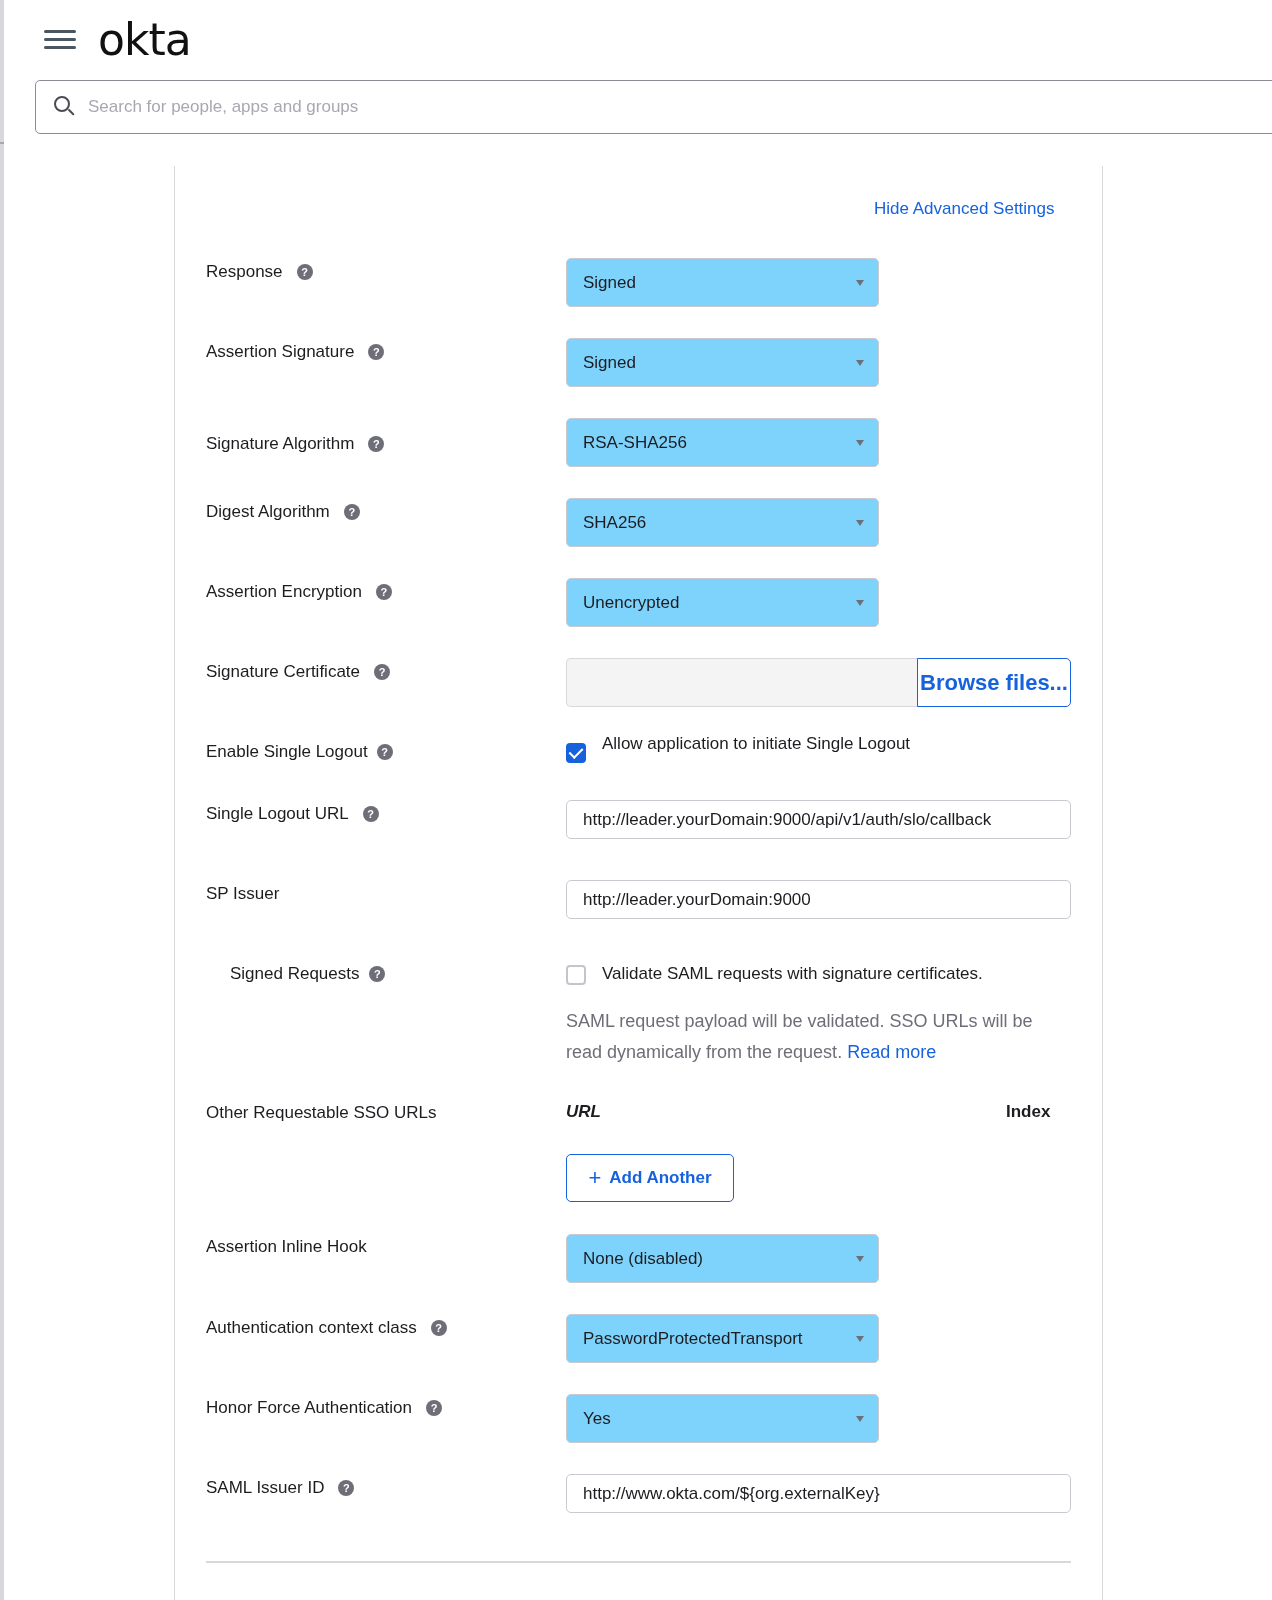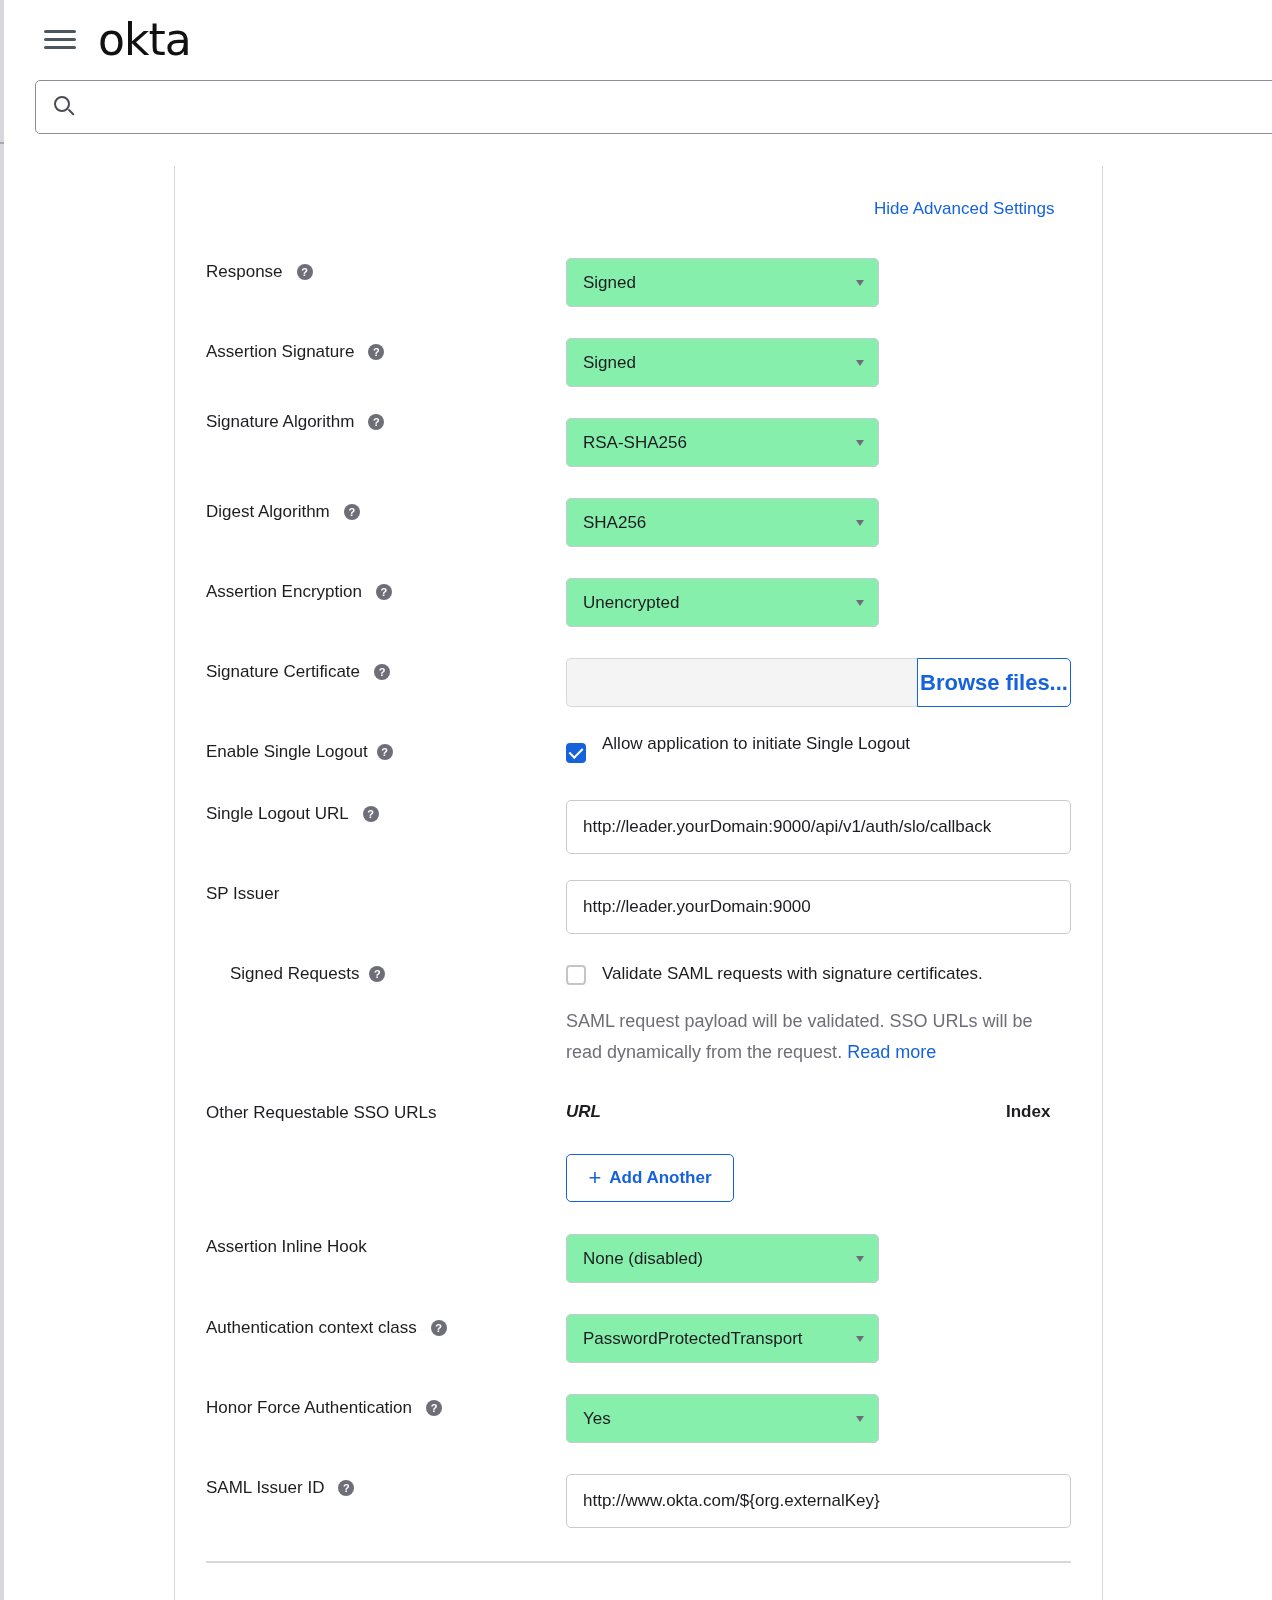--- a/index.html
+++ b/index.html
@@ -24,24 +24,24 @@
   .search input { border: none; outline: none; font-size: 17px; margin-left: 12px; width: 1100px; font-family: "Liberation Sans", sans-serif; color: #1d1d21; background: transparent; }
   .search input::placeholder { color: #a8a8b2; }
 
   .panel { position: absolute; left: 174px; top: 166px; width: 929px; height: 1434px; border-left: 1.5px solid #d7d7dc; border-right: 1.5px solid #d7d7dc; }
 
   .hide-link { position: absolute; left: 874px; top: 199px; font-size: 17px; color: #1662dd; text-decoration: none; cursor: pointer; }
 
   .label { position: absolute; left: 206px; font-size: 17px; color: #1d1d21; display: flex; align-items: center; white-space: nowrap; }
   .help { display: inline-block; width: 16px; height: 16px; border-radius: 50%; background: #6e6e78; color: #fff; font-size: 11px; font-weight: bold; text-align: center; line-height: 16px; margin-left: 14px; cursor: pointer; }
 
-  .select { position: absolute; left: 566px; width: 313px; height: 49px; border: 1.5px solid #c9c9d0; border-radius: 5px; background: #86efac; display: flex; align-items: center; padding-left: 16px; font-size: 17px; color: #1d1d21; cursor: pointer; }
+  .select { position: absolute; left: 566px; width: 313px; height: 49px; border: 1.5px solid #c9c9d0; border-radius: 5px; background: #7dd3fc; display: flex; align-items: center; padding-left: 16px; font-size: 17px; color: #1d1d21; cursor: pointer; }
   .select .caret { position: absolute; right: 14px; top: 21px; width: 0; height: 0; border-left: 4px solid transparent; border-right: 4px solid transparent; border-top: 6px solid #6e6e78; }
 
-  .text-input { position: absolute; left: 566px; width: 505px; height: 54px; border: 1.5px solid #c9c9d0; border-radius: 5px; background: #fff; display: flex; align-items: center; padding-left: 16px; font-size: 17px; color: #1d1d21; }
+  .text-input { position: absolute; left: 566px; width: 505px; height: 39px; border: 1.5px solid #c9c9d0; border-radius: 5px; background: #fff; display: flex; align-items: center; padding-left: 16px; font-size: 17px; color: #1d1d21; }
 
   .file-field { position: absolute; left: 566px; top: 658px; width: 352px; height: 49px; border: 1.5px solid #d7d7dc; border-right: none; border-radius: 5px 0 0 5px; background: #f4f4f5; }
   .browse-btn { position: absolute; left: 917px; top: 658px; width: 154px; height: 49px; border: 1.5px solid #1662dd; border-radius: 0 5px 5px 0; background: #fff; color: #1662dd; font-size: 22px; font-weight: bold; display: flex; align-items: center; justify-content: center; cursor: pointer; }
 
   .checkbox { position: absolute; left: 566px; width: 20px; height: 20px; border-radius: 4px; cursor: pointer; }
   .checkbox.checked { background: #1662dd; }
   .checkbox.checked::after { content: ""; position: absolute; left: 6px; top: 2px; width: 6px; height: 11px; border-right: 2.5px solid #fff; border-bottom: 2.5px solid #fff; transform: rotate(45deg); }
   .checkbox.unchecked { border: 2px solid #c4c4cc; background: #fff; }
   .check-label { position: absolute; left: 602px; font-size: 17px; color: #1d1d21; white-space: nowrap; }
 
@@ -66,20 +66,21 @@
     <span></span>
     <span></span>
   </div>
 <div class="logo">okta</div>
 
 <div class="search">
   <div class="search-icon">
       <div class="lens"></div>
       <div class="handle"></div>
     </div>
+  <input type="text" placeholder="Search for people, apps and groups" style="">
 </div>
 
 <div class="panel"></div>
 
 <a class="hide-link">Hide Advanced Settings</a>
 
 <div class="label" style="top:262px;">
   <span>Response</span>
   <span class="help">?</span>
 </div>
@@ -90,21 +91,21 @@
 
 <div class="label" style="top:342px;">
   <span>Assertion Signature</span>
   <span class="help">?</span>
 </div>
 <div class="select" style="top:338px;">
   <span>Signed</span>
   <span class="caret"></span>
 </div>
 
-<div class="label" style="top:412px;justify-content:space-between;">
+<div class="label" style="top:434px;justify-content:space-between;">
   <span>Signature Algorithm</span>
   <span class="help">?</span>
 </div>
 <div class="select" style="top:418px;">
   <span>RSA-SHA256</span>
   <span class="caret"></span>
 </div>
 
 <div class="label" style="top:502px;">
   <span>Digest Algorithm</span>

